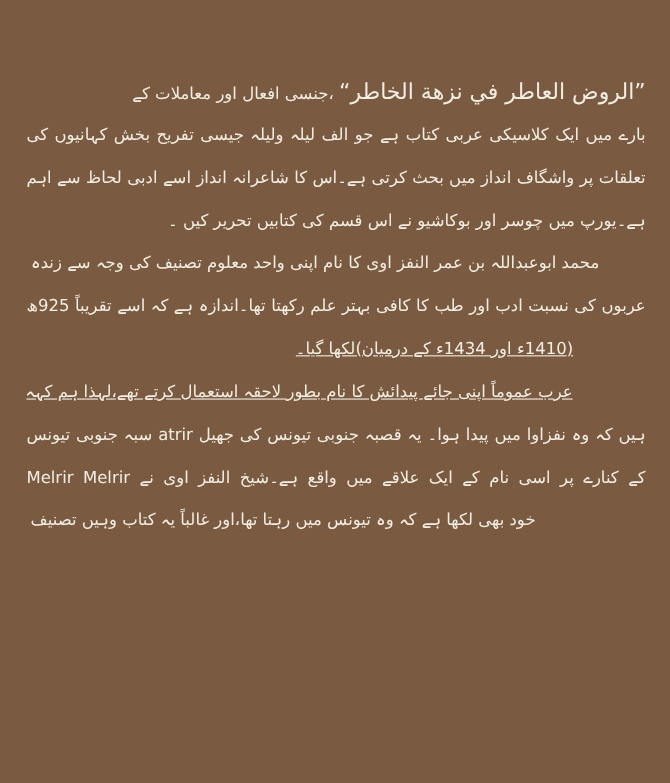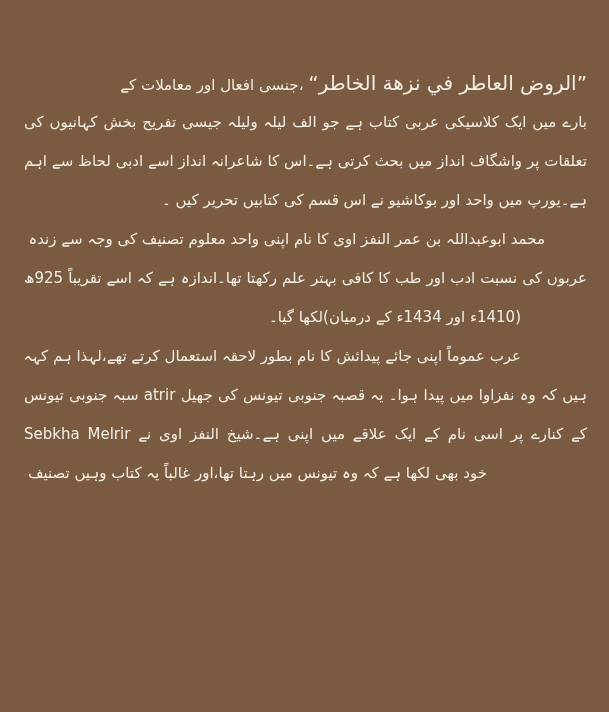--- a/index.html
+++ b/index.html
@@ -44,36 +44,36 @@
   
   .title-line {
     font-size: 20px;
     padding-left: 6px;
   }
   .title-line .rest {
     font-size: 15px;
   }
   
   .ind-sm  { padding-right: 42px; }  
-  .ind-md  { padding-right: 66px; }  
+  .ind-md  { padding-right: 66px; text-decoration: underline; }  
   .ind-lg  { padding-right: 100px; } 
 </style>
 </head>
 <body style="background: rgb(122, 91, 66);">
 
 <div class="page">
   <div class="text-block" style="color: rgb(243, 238, 227);">
 
     <div class="line title-line"><span class="arabic">”الروض العاطر في نزهة الخاطر“</span><span class="rest"> ،جنسی افعال اور معاملات کے</span></div>
 
     <div class="line just">بارے میں ایک کلاسیکی عربی کتاب ہے جو الف لیلہ ولیلہ جیسی تفریح بخش کہانیوں کی مدد سے جنسی</div>
     <div class="line just">تعلقات پر واشگاف انداز میں بحث کرتی ہے۔اس کا شاعرانہ انداز اسے ادبی لحاظ سے اہم بنا تا</div>
-    <div class="line">ہے۔یورپ میں واحد اور بوکاشیو نے اس قسم کی کتابیں تحریر کیں ۔</div>
+    <div class="line">ہے۔یورپ میں چوسر اور بوکاشیو نے اس قسم کی کتابیں تحریر کیں ۔</div>
     <div class="line ind-sm">محمد ابوعبداللہ بن عمر النفز اوی کا نام اپنی واحد معلوم تصنیف کی وجہ سے زندہ رہا۔اس</div>
     <div class="line just">عربوں کی نسبت ادب اور طب کا کافی بہتر علم رکھتا تھا۔اندازہ ہے کہ اسے تقریباً 925ھ میں</div>
     <div class="line ind-md">(1410ء اور 1434ء کے درمیان)لکھا گیا۔</div>
     <div class="line ind-md">عرب عموماً اپنی جائے پیدائش کا نام بطور لاحقہ استعمال کرتے تھے،لہذا ہم کہہ سکتے</div>
     <div class="line just">ہیں کہ وہ نفزاوا میں پیدا ہوا۔ یہ قصبہ جنوبی تیونس کی جھیل atrir سبہ جنوبی تیونس کی جھیل</div>
-    <div class="line just">کے کنارے پر اسی نام کے ایک علاقے میں اپنی ہے۔شیخ النفز اوی نے Sebkha Melrir</div>
+    <div class="line just">کے کنارے پر اسی نام کے ایک علاقے میں واقع ہے۔شیخ النفز اوی نے Melrir Melrir</div>
     <div class="line ind-lg">خود بھی لکھا ہے کہ وہ تیونس میں رہتا تھا،اور غالباً یہ کتاب وہیں تصنیف کی گئی ۔</div>
 
   </div>
 </div>
 
 </body></html>

